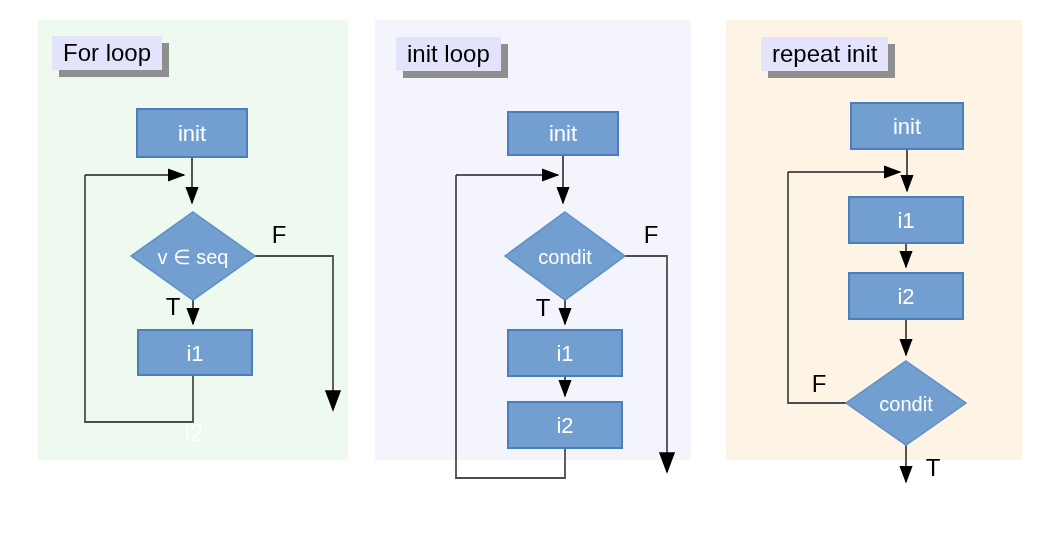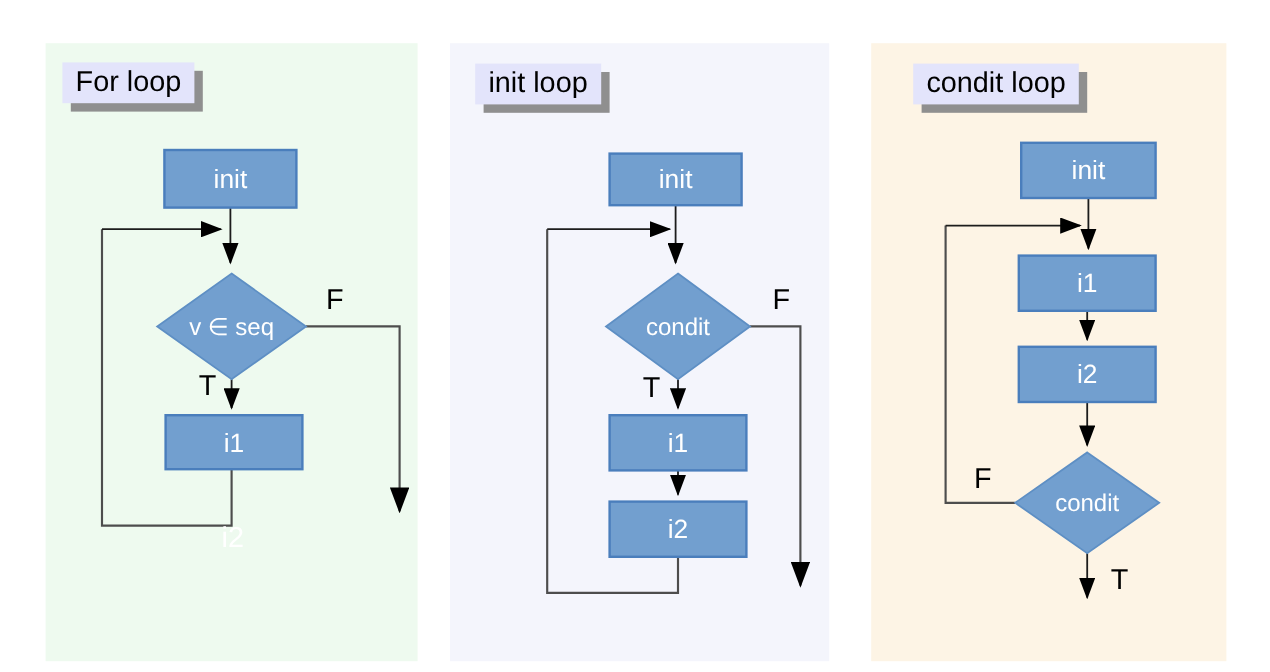--- a/index.html
+++ b/index.html
@@ -7,22 +7,21 @@
   .canvas {
     position: relative;
     width: 1058px;
     height: 560px;
     background: #ffffff;
     overflow: hidden;
   }
   .panel {
     position: absolute;
     top: 20px;
-    height: 515px;
-    margin-top: 16px;
+    height: 440px;
   }
   .panel-for    { left: 38px;  width: 310px; background: #eefaef; }
   .panel-while  { left: 375px; width: 316px; background: #f4f5fc; }
   .panel-repeat { left: 726px; width: 296px; background: #fdf4e5; }
   .panel-title {
     position: absolute;
     background: #e3e4fb;
     box-shadow: 7px 7px 0 0 #8f8f8f;
     color: #000000;
     font-size: 24px;
@@ -115,21 +114,21 @@
 
       <rect class="node" x="133" y="382" width="114" height="46"></rect>
       <text class="node-label" x="190" y="405" dominant-baseline="central">i2</text>
 
       <text class="tf-label" x="276" y="214" dominant-baseline="central">F</text>
       <text class="tf-label" x="168" y="287" dominant-baseline="central">T</text>
     </svg>
   </section>
 
   <section class="panel panel-repeat">
-    <div class="panel-title">condit loop</div>
+    <div class="panel-title">repeat init</div>
     <svg class="flow" width="296" height="515" viewBox="0 0 296 515">
       <defs>
         <marker id="mk-c" viewBox="0 0 12 9" refX="11" refY="4.5" markerWidth="12" markerHeight="9" orient="auto">
           <path d="M0,0 L12,4.5 L0,9 Z" fill="#000000"></path>
         </marker>
       </defs>
 
       <path class="loopline" d="M120,383 H62 V152"></path>
 
       <path class="stem" d="M62,152 H174" marker-end="url(#mk-c)"></path>

